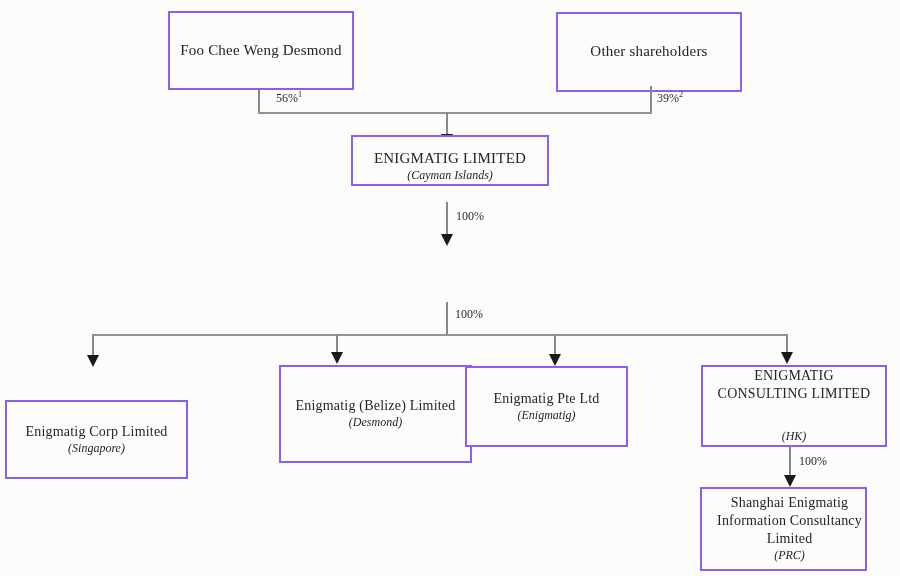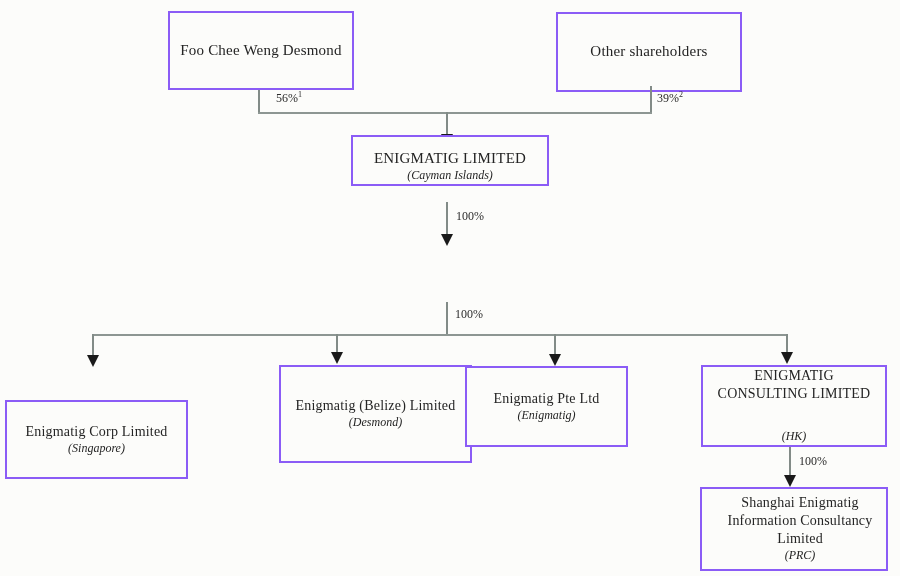--- a/index.html
+++ b/index.html
@@ -138,20 +138,20 @@
   <div class="box" style="left:701px; top:365px; width:186px; height:82px;justify-content:space-between;">
     <span class="node-name">ENIGMATIG
 CONSULTING LIMITED</span>
     <span class="node-jurisdiction">(HK)</span>
   </div>
 
   <div class="vline" style="left:789px; top:447px; height:28px;"></div>
   <div class="arrowhead" style="left:784px; top:475px;"></div>
   <div class="edge-label" style="left:799px; top:454px;">100%</div>
 
-  <div class="box" style="left:700px; top:487px; width:188px; height:84px;padding-left:12px;">
+  <div class="box" style="left:700px; top:487px; width:167px; height:84px;padding-left:12px;">
     <span class="node-name">Shanghai Enigmatig
 Information Consultancy
 Limited</span>
     <span class="node-jurisdiction">(PRC)</span>
   </div>
 
 </div>
 
 </body></html>

